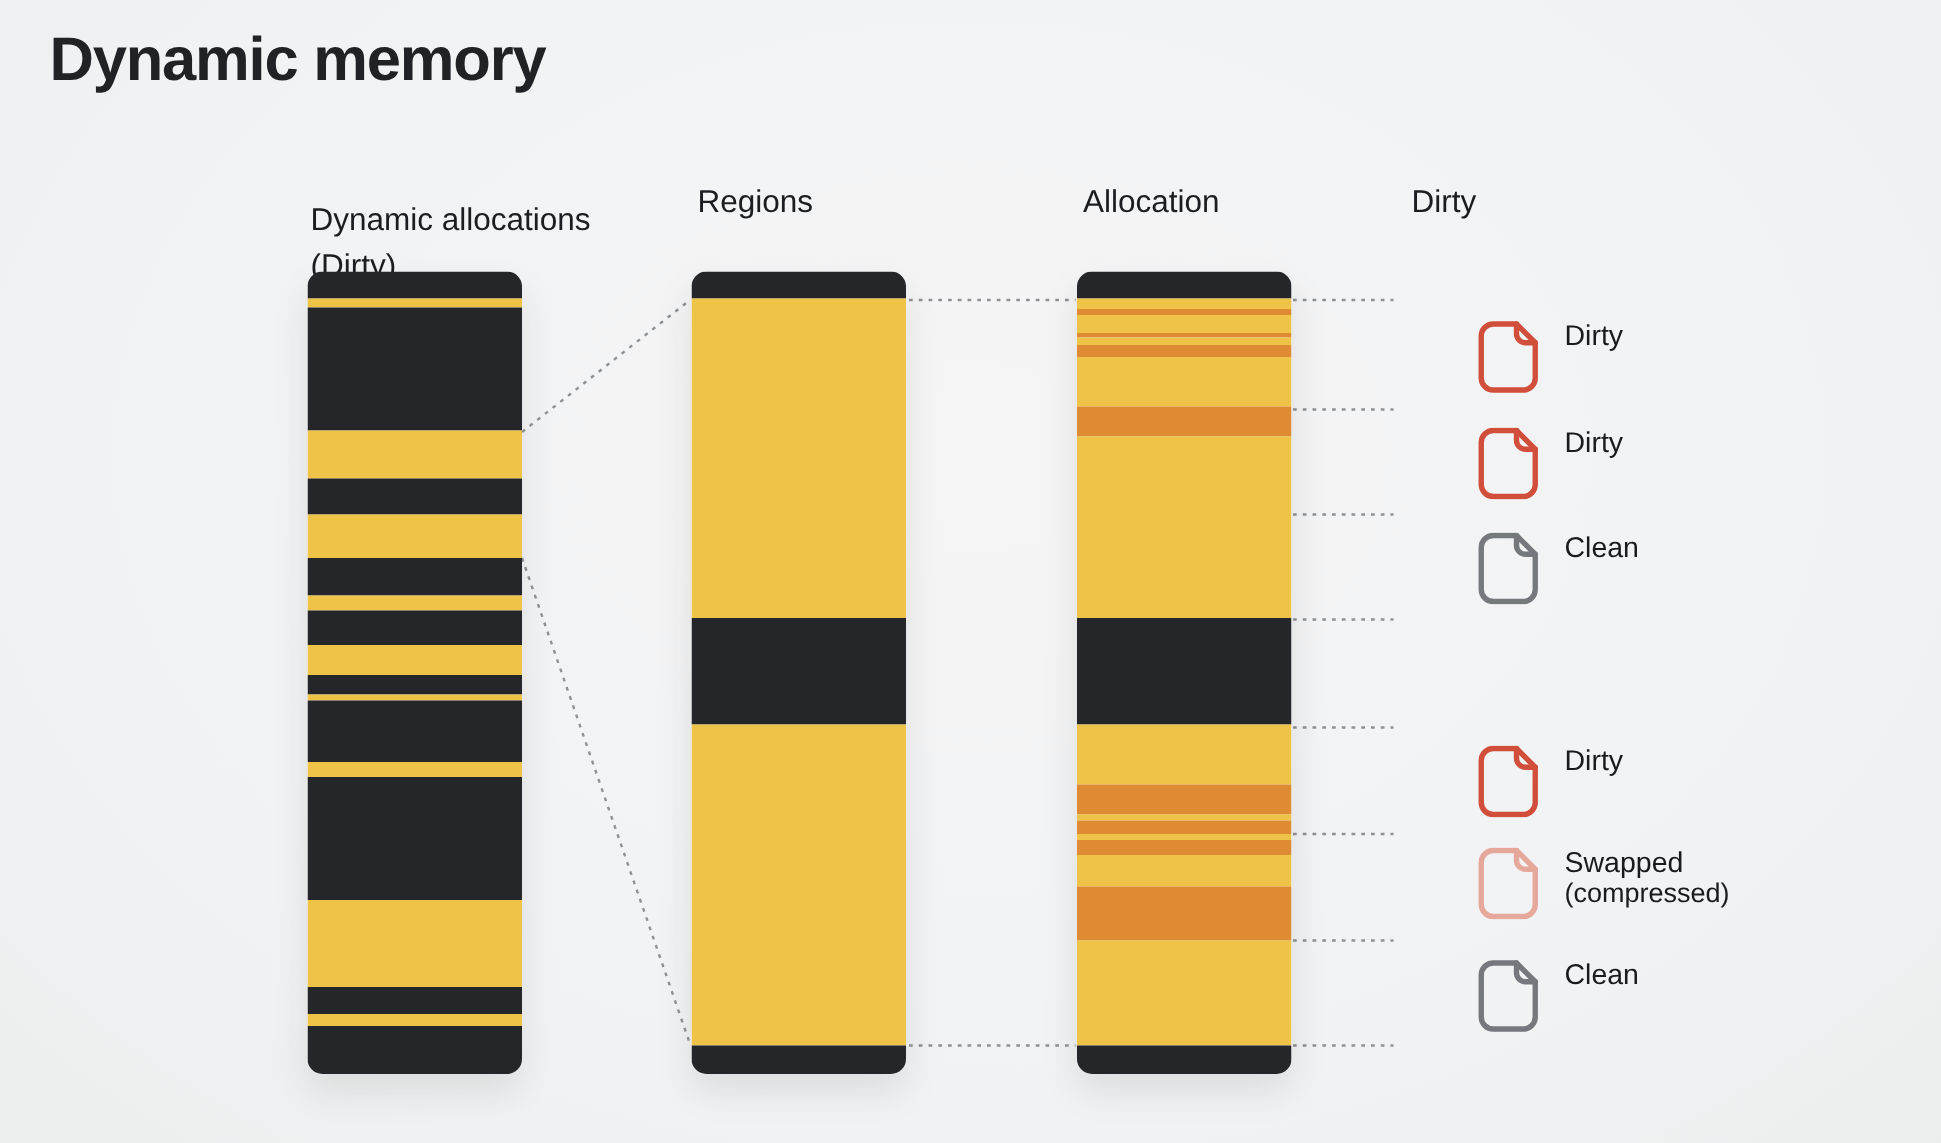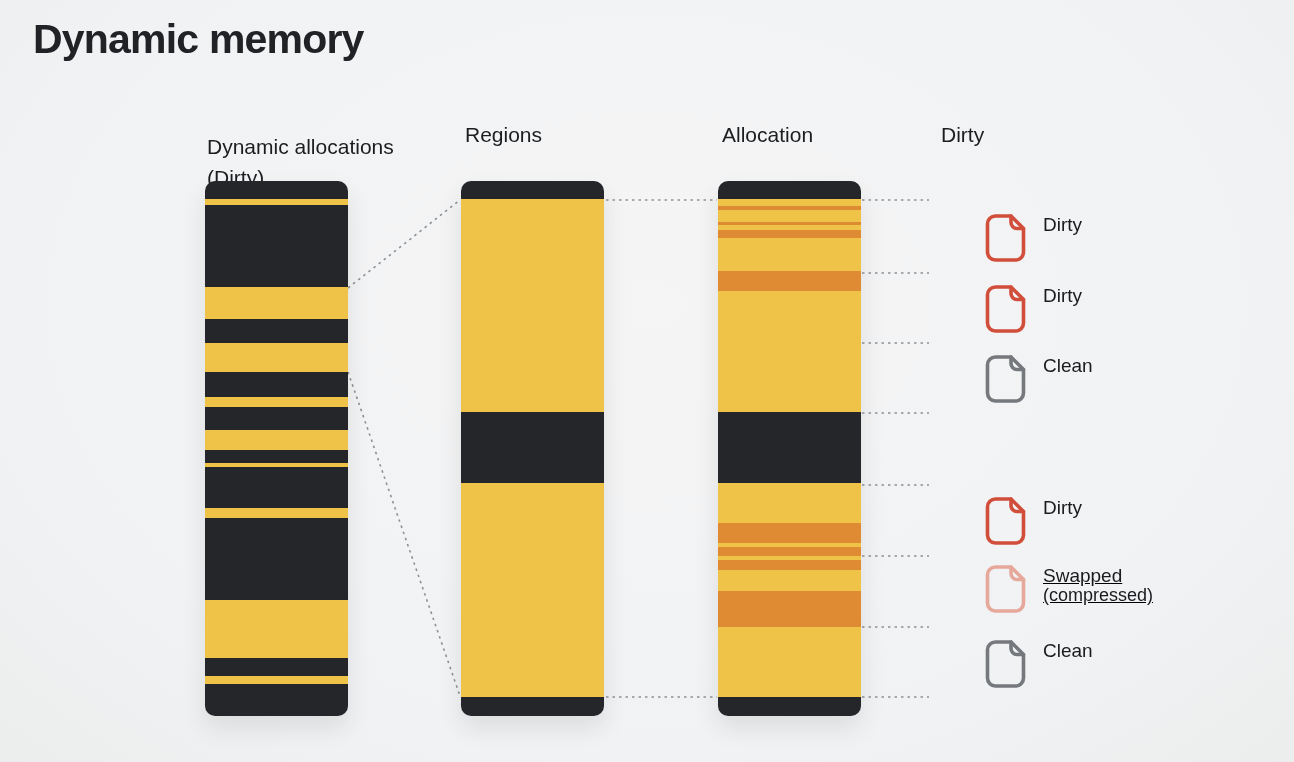--- a/index.html
+++ b/index.html
@@ -163,21 +163,21 @@
       </div>
       <div class="page-row" style="top: 497px;">
         <svg viewBox="0 0 40 48" class="file-icon" fill="none">
           <path d="M 10 2 H 25.5 L 38 14.5 V 38 A 8 8 0 0 1 30 46 H 10 A 8 8 0 0 1 2 38 V 10 A 8 8 0 0 1 10 2 Z" stroke="#d14e3b" stroke-width="3.6" stroke-linejoin="round" stroke-linecap="round"></path>
           <path d="M 25.5 2 V 8.5 A 6 6 0 0 0 31.5 14.5 H 38" stroke="#d14e3b" stroke-width="3.6" stroke-linejoin="round" stroke-linecap="round"></path>
         </svg>
         <div>
           <div class="page-label">Dirty</div>
         </div>
       </div>
-      <div class="page-row" style="top: 565px; text-decoration: underline;">
+      <div class="page-row" style="top: 565px;">
         <svg viewBox="0 0 40 48" class="file-icon" fill="none">
           <path d="M 10 2 H 25.5 L 38 14.5 V 38 A 8 8 0 0 1 30 46 H 10 A 8 8 0 0 1 2 38 V 10 A 8 8 0 0 1 10 2 Z" stroke="#e7a89c" stroke-width="3.6" stroke-linejoin="round" stroke-linecap="round"></path>
           <path d="M 25.5 2 V 8.5 A 6 6 0 0 0 31.5 14.5 H 38" stroke="#e7a89c" stroke-width="3.6" stroke-linejoin="round" stroke-linecap="round"></path>
         </svg>
         <div>
           <div class="page-label">Swapped</div>
           <div class="page-sublabel">(compressed)</div>
         </div>
       </div>
       <div class="page-row" style="top: 640px;">

